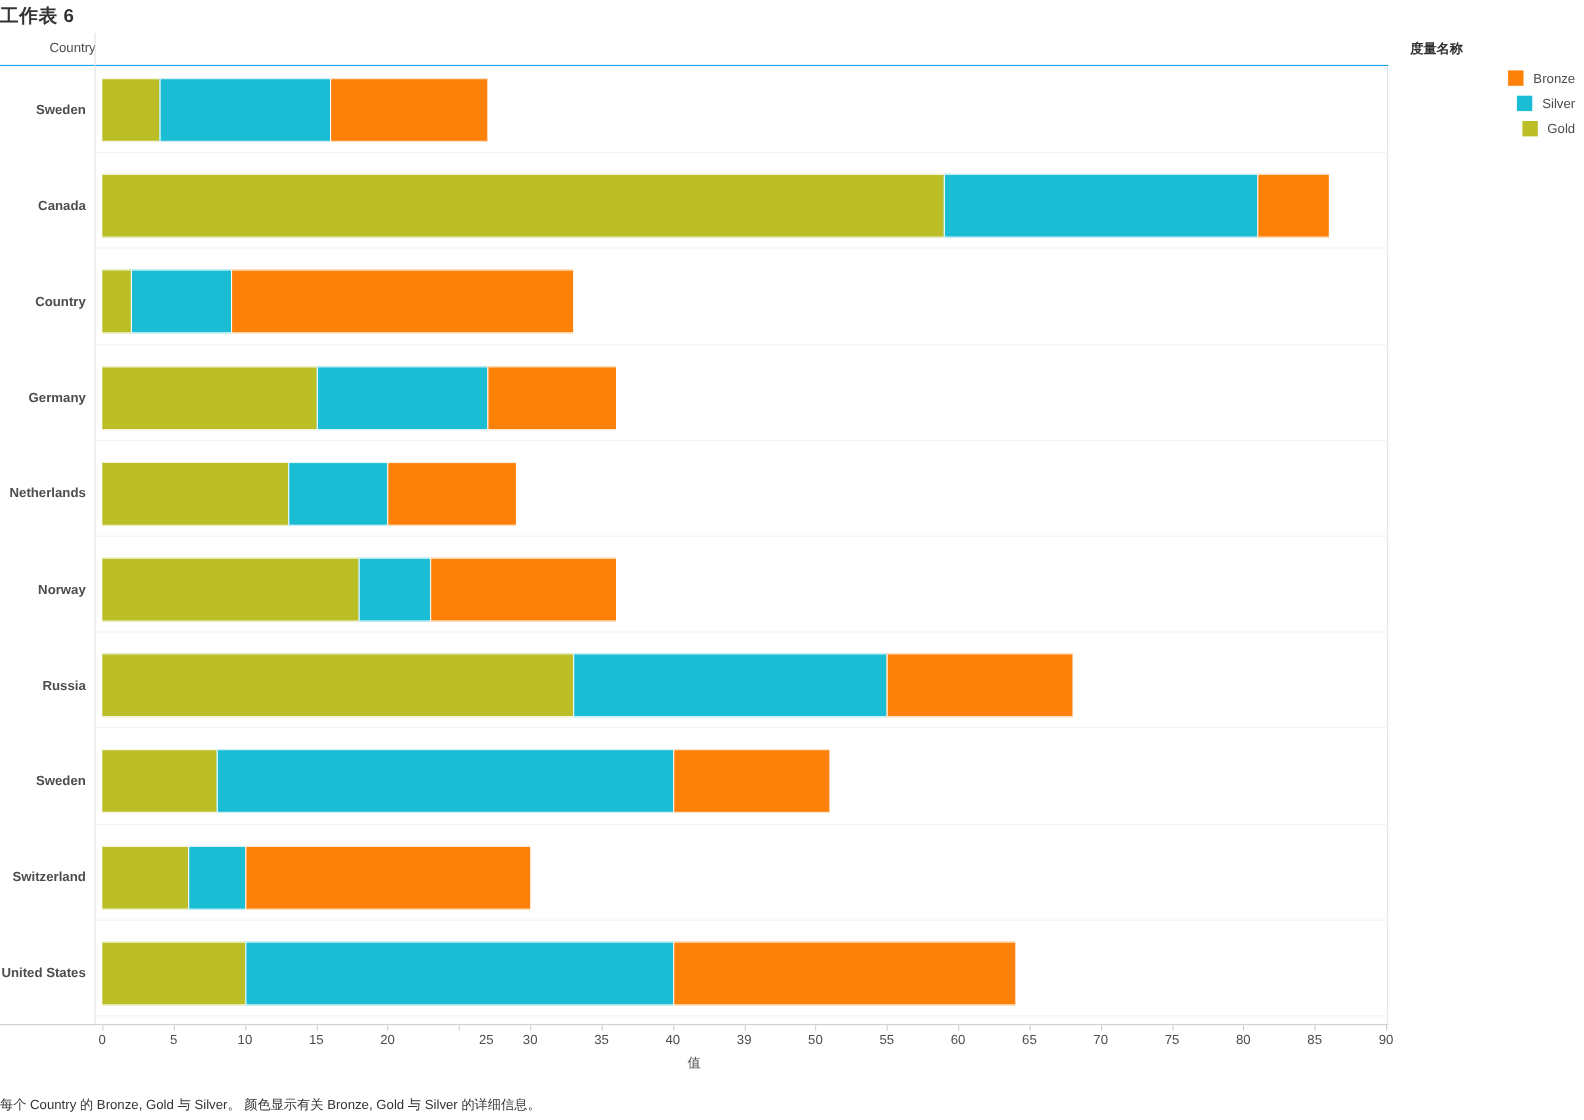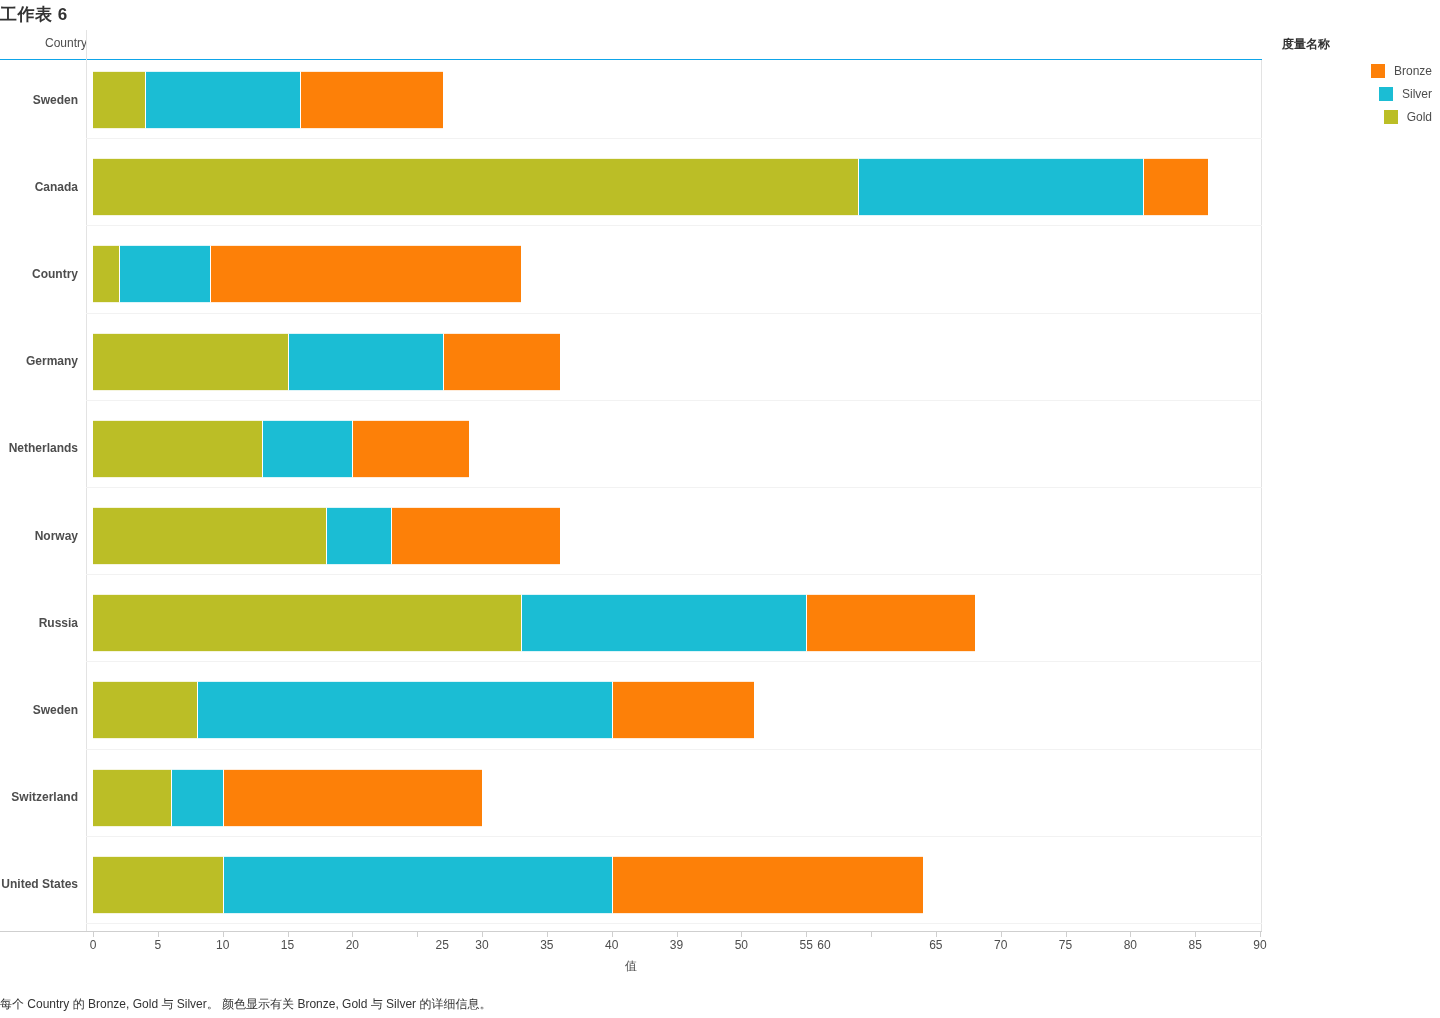--- a/index.html
+++ b/index.html
@@ -375,21 +375,21 @@
       <div class="x-tick-label" style="left: 546.833px;">35</div>
       <div class="x-tick" style="left: 611.667px;"></div>
       <div class="x-tick-label" style="left: 611.667px;">40</div>
       <div class="x-tick" style="left: 676.5px;"></div>
       <div class="x-tick-label" style="left: 676.5px;">39</div>
       <div class="x-tick" style="left: 741.333px;"></div>
       <div class="x-tick-label" style="left: 741.333px;">50</div>
       <div class="x-tick" style="left: 806.167px;"></div>
       <div class="x-tick-label" style="left: 806.167px;">55</div>
       <div class="x-tick" style="left: 871px;"></div>
-      <div class="x-tick-label" style="left: 824px;">60</div>
+      <div class="x-tick-label" style="left: 871px;">60</div>
       <div class="x-tick" style="left: 935.833px;"></div>
       <div class="x-tick-label" style="left: 935.833px;">65</div>
       <div class="x-tick" style="left: 1000.67px;"></div>
       <div class="x-tick-label" style="left: 1000.67px;">70</div>
       <div class="x-tick" style="left: 1065.5px;"></div>
       <div class="x-tick-label" style="left: 1065.5px;">75</div>
       <div class="x-tick" style="left: 1130.33px;"></div>
       <div class="x-tick-label" style="left: 1130.33px;">80</div>
       <div class="x-tick" style="left: 1195.17px;"></div>
       <div class="x-tick-label" style="left: 1195.17px;">85</div>

